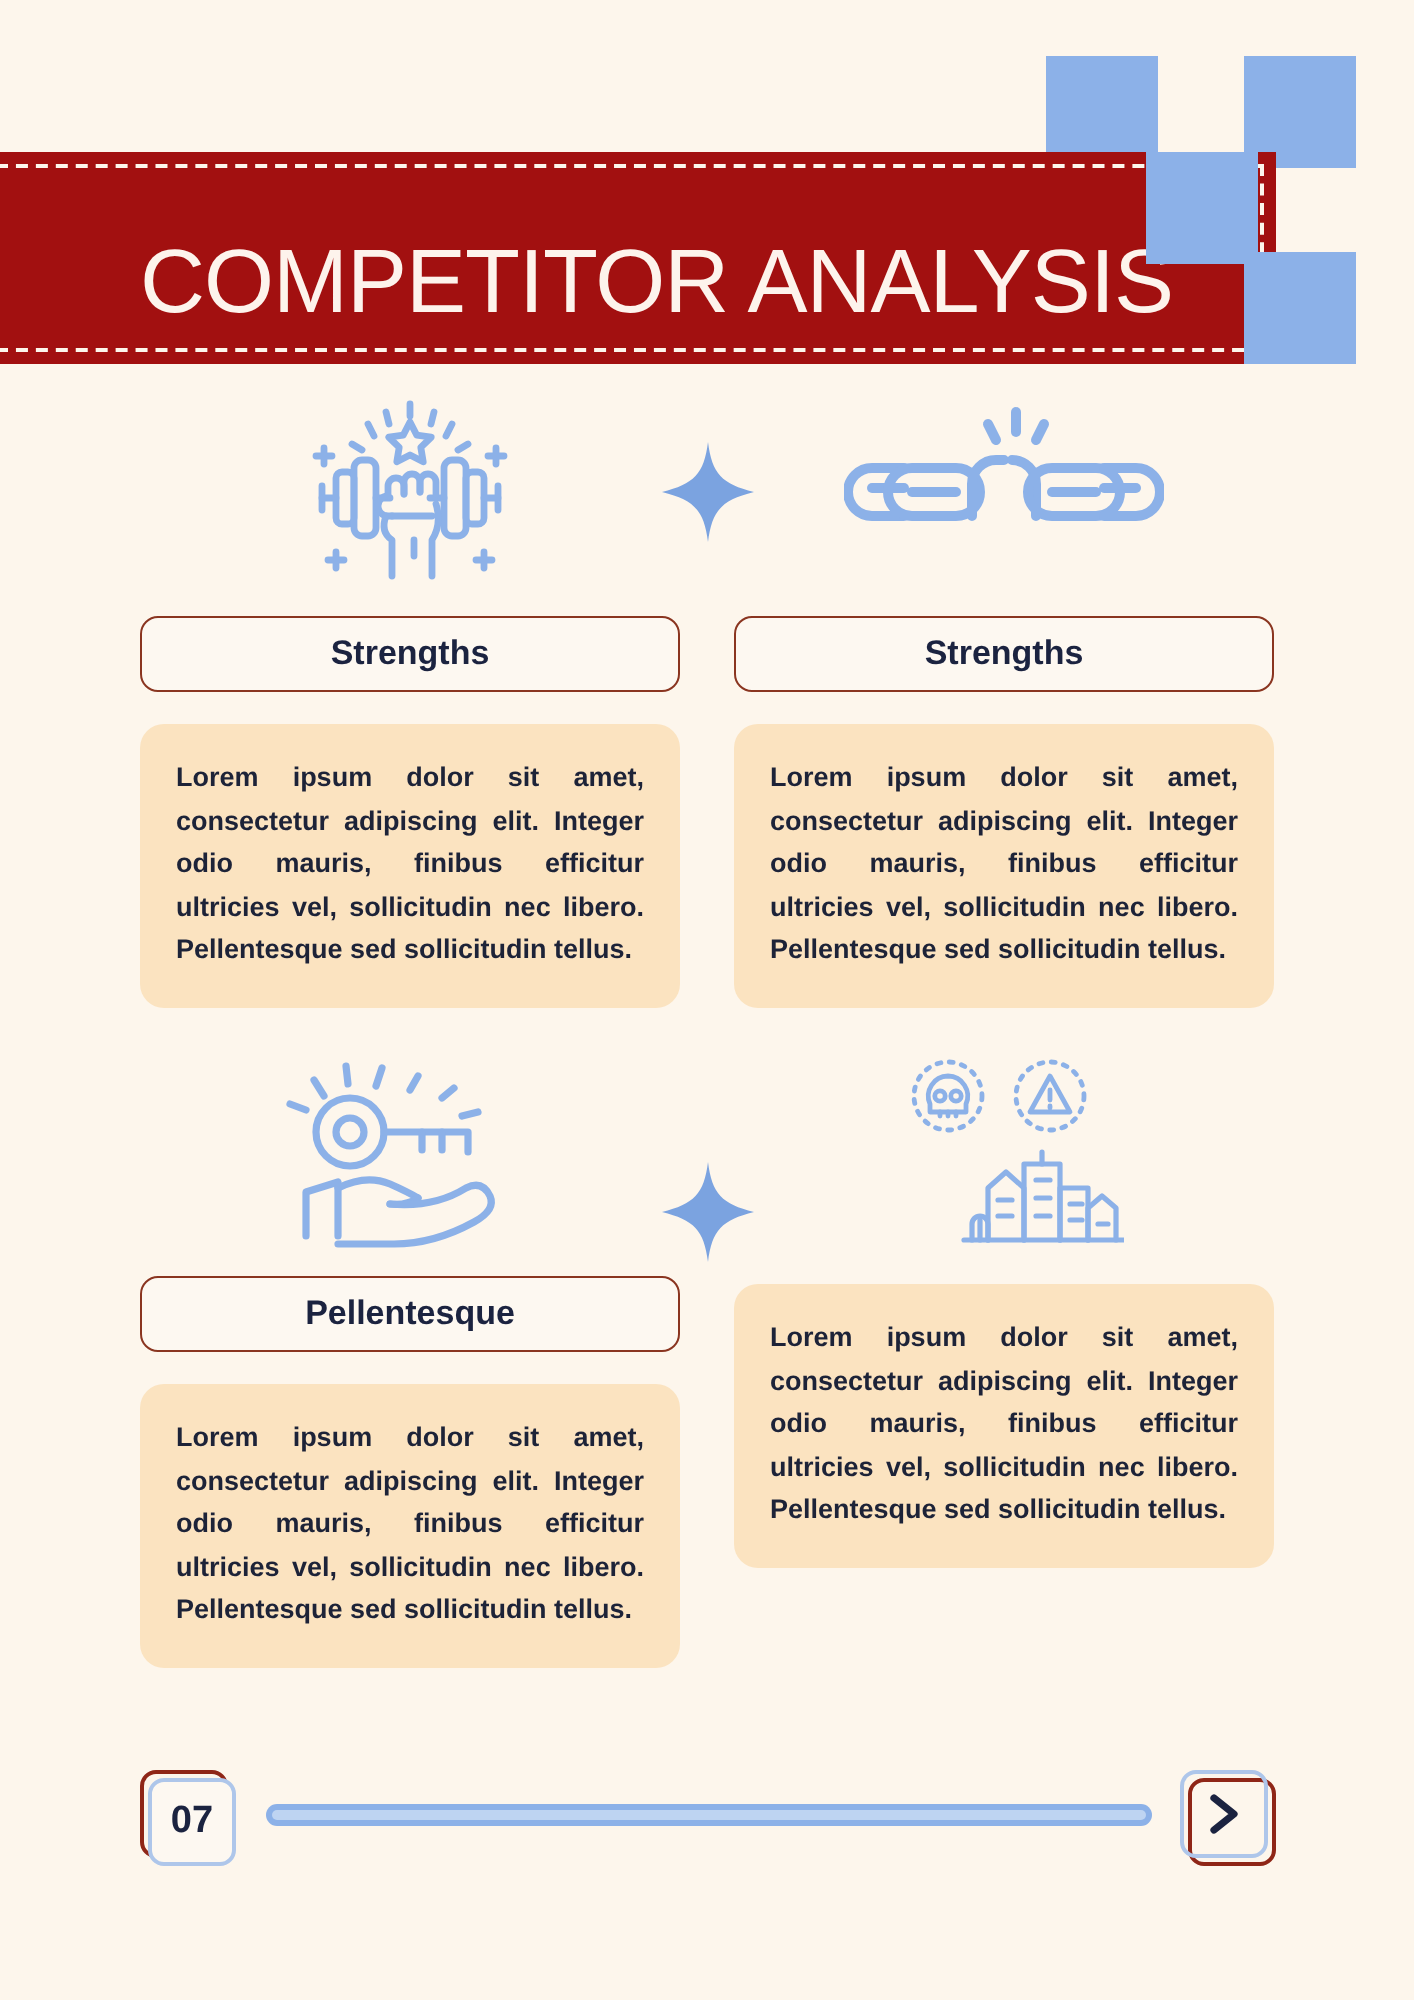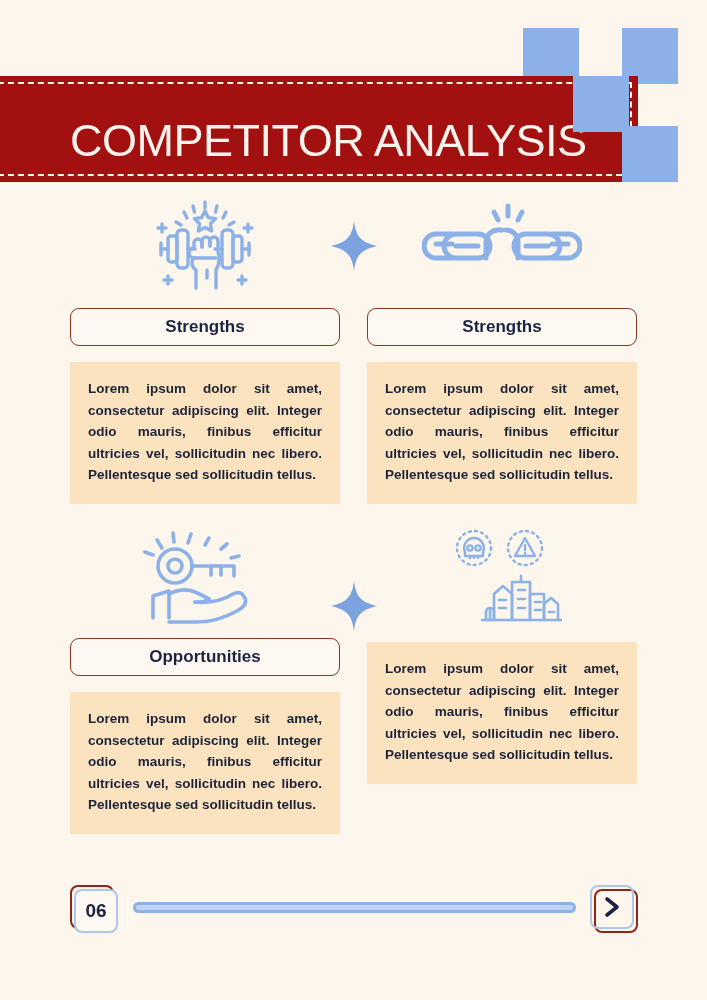--- a/index.html
+++ b/index.html
@@ -101,21 +101,21 @@
     align-items: center;
     justify-content: center;
     color: #1b2340;
     font-size: 17px;
     font-weight: 700;
     margin-top: 12px;
   }
   .body-box {
     margin-top: 16px;
     background: #fbe3c0;
-    border-radius: 1px;
+    border-radius: 12px;
     padding: 16px 18px 18px 18px;
     color: #1d2338;
     font-size: 13.5px;
     line-height: 21.5px;
     text-align: justify;
     font-weight: 600;
   }
   .diamond {
     position: absolute;
     left: 330px;
@@ -299,21 +299,21 @@
             <line x1="92" y1="16" x2="86" y2="21"></line>
             <line x1="10" y1="24" x2="18" y2="27"></line>
             <line x1="104" y1="28" x2="96" y2="30"></line>
 
             <path d="M18 90 v-22 l16 -5 v27"></path>
             <path d="M34 66 q14 -7 26 -2 q9 4 14 7"></path>
             <path d="M74 71 q-6 4 -14 3"></path>
             <path d="M60 74 q22 2 38 -8 q8 -4 12 4 q3 7 -8 13 q-20 11 -40 11 h-28"></path>
           </svg>
         </div>
-        <div class="label-box">Opportunities</div>
+        <div class="label-box">Pellentesque</div>
         <div class="body-box">Lorem ipsum dolor sit amet, consectetur adipiscing elit. Integer odio mauris, finibus efficitur ultricies vel, sollicitudin nec libero. Pellentesque sed sollicitudin tellus.</div>
       </div>
 
       <div class="diamond diamond-2">
         <svg width="48" height="52" viewBox="0 0 48 52">
           <path d="M24 1 C26 17 31 22 47 26 C31 30 26 35 24 51 C22 35 17 30 1 26 C17 22 22 17 24 1 Z" fill="#7ba3e0"></path>
         </svg>
       </div>
 
       <div class="col col-right">
@@ -348,21 +348,21 @@
           </svg>
         </div>
         <div class="body-box">Lorem ipsum dolor sit amet, consectetur adipiscing elit. Integer odio mauris, finibus efficitur ultricies vel, sollicitudin nec libero. Pellentesque sed sollicitudin tellus.</div>
       </div>
     </div>
   </div>
 
   <div class="footer">
     <div class="chip chip-page">
       <div class="back"></div>
-      <div class="front">06</div>
+      <div class="front">07</div>
     </div>
 
     <div class="progress">
       <div class="progress-inner"></div>
     </div>
 
     <div class="chip chip-next">
       <div class="back"></div>
       <div class="front">
         <svg class="chev" width="22" height="24" viewBox="0 0 22 24" fill="none" stroke="#1b2340" stroke-width="3.6" stroke-linecap="round" stroke-linejoin="round">

